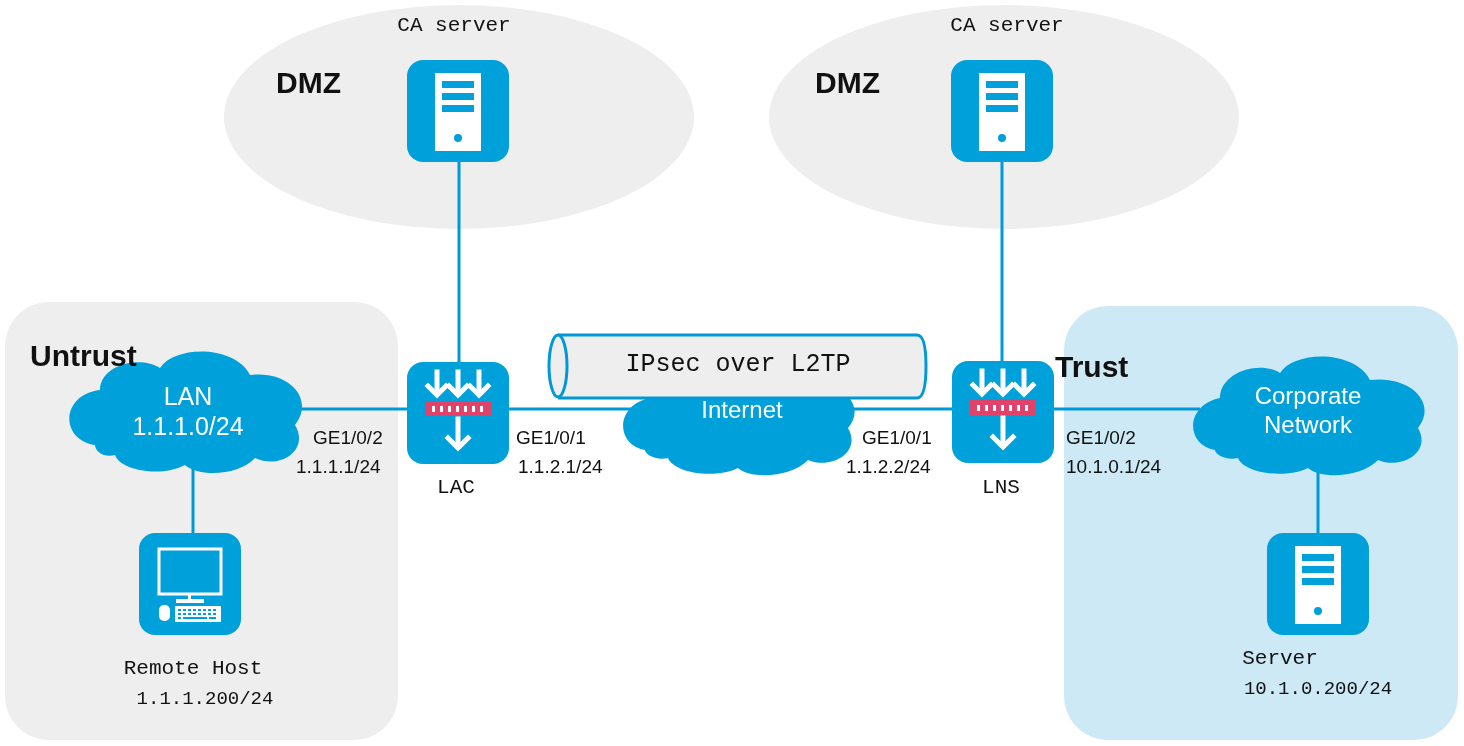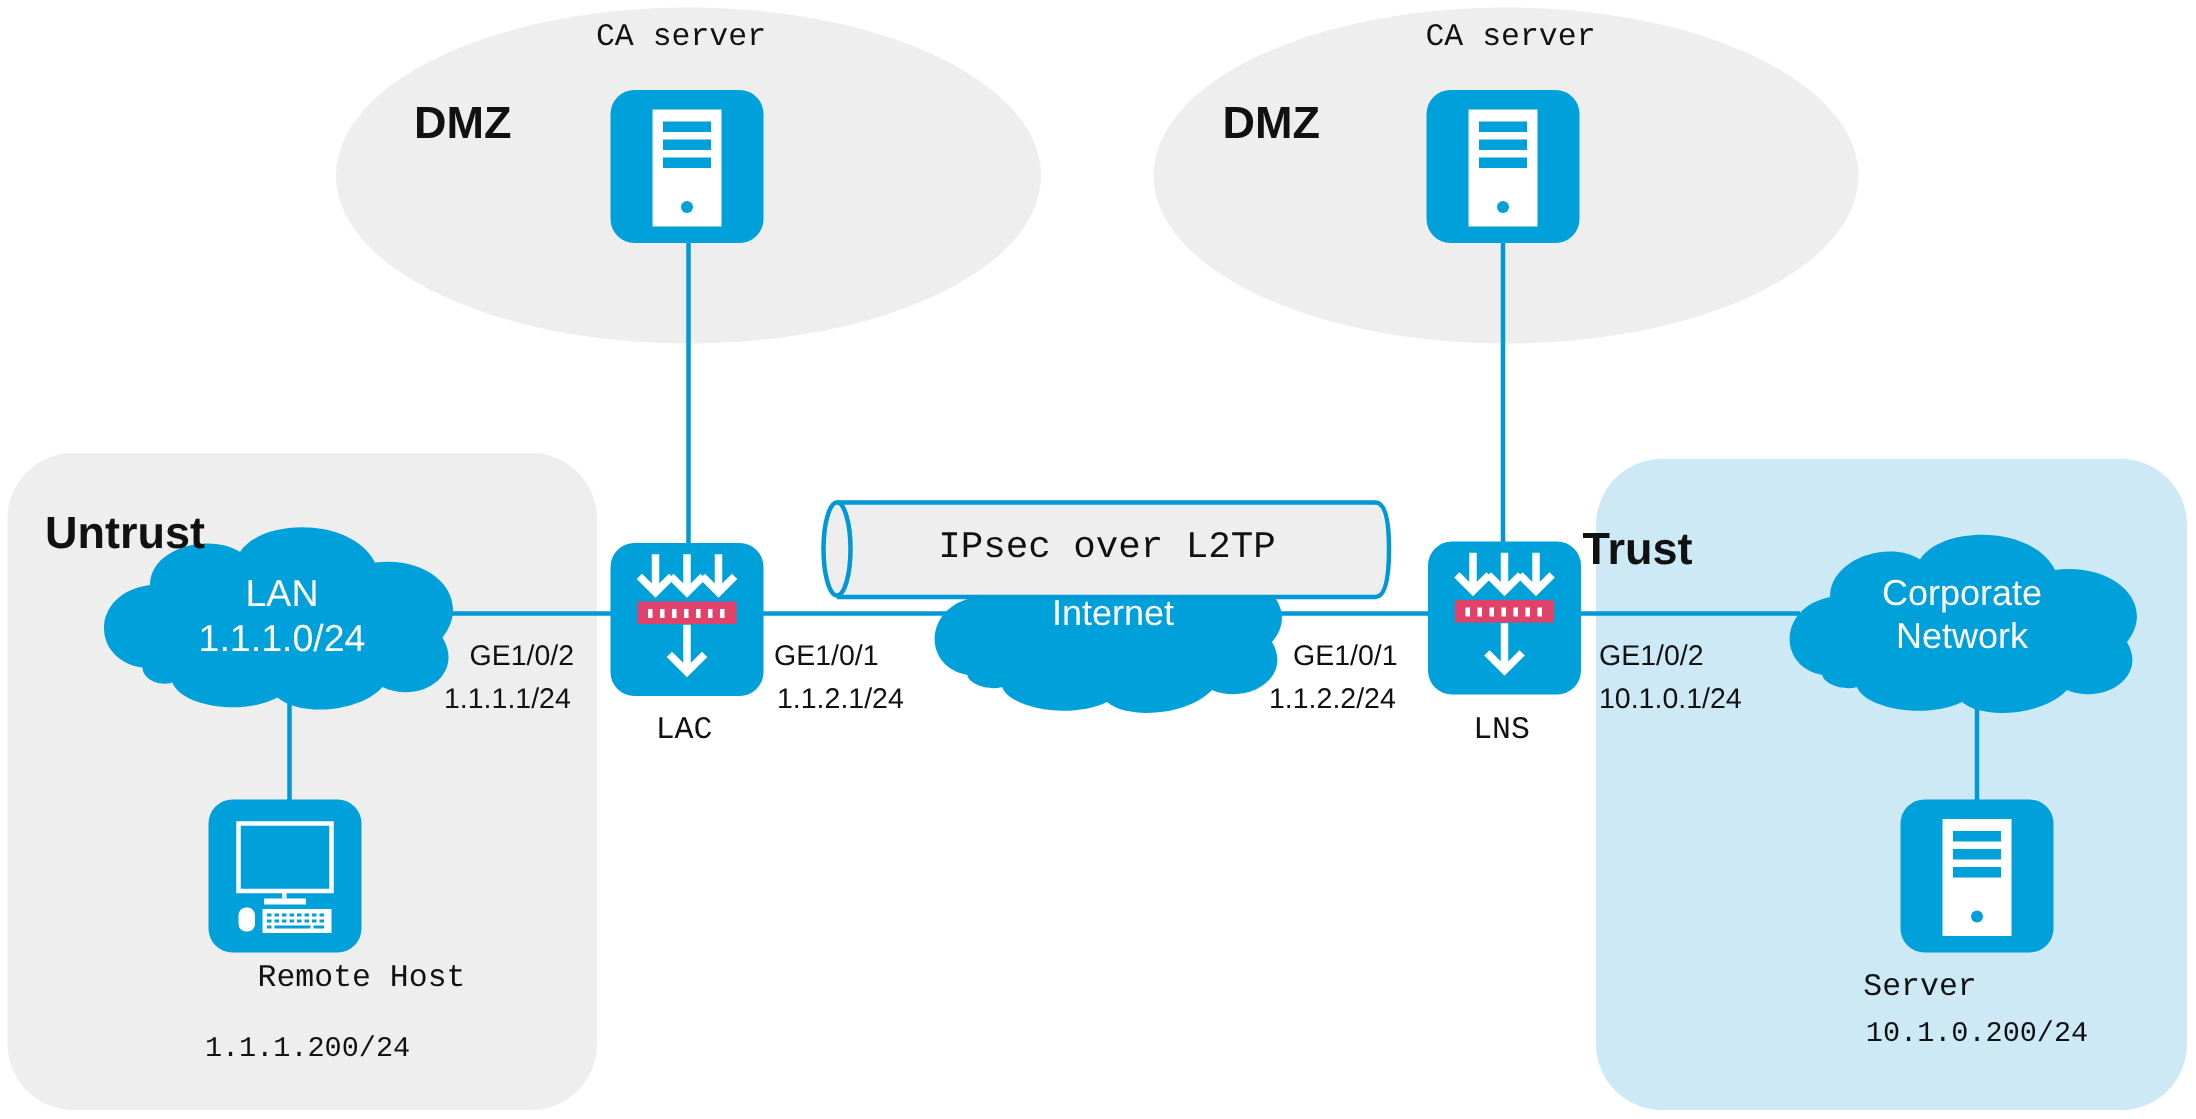--- a/index.html
+++ b/index.html
@@ -127,21 +127,21 @@
 
 <div class="txt zone-title" style="left:276px;top:68px;">DMZ</div>
 <div class="txt zone-title" style="left:815px;top:68px;">DMZ</div>
 <div class="txt zone-title" style="left:30px;top:326px;margin-top:15px;">Untrust</div>
 <div class="txt zone-title" style="left:1055px;top:326px;margin-top:26px;">Trust</div>
 
 <div class="txt lbl center" style="left:454px;top:15px;">CA server</div>
 <div class="txt lbl center" style="left:1007px;top:15px;">CA server</div>
 <div class="txt lbl center" style="left:456px;top:477px;">LAC</div>
 <div class="txt lbl center" style="left:1001px;top:477px;">LNS</div>
-<div class="txt lbl center" style="left:193px;top:642px;margin-left:48px;">Remote Host</div>
+<div class="txt lbl center" style="left:193px;top:658px;">Remote Host</div>
 <div class="txt ip center" style="left:193px;top:690px;margin-left:12px;">1.1.1.200/24</div>
 <div class="txt lbl center" style="left:1280px;top:648px;">Server</div>
 <div class="txt ip center" style="left:1318px;top:680px;">10.1.0.200/24</div>
 
 <div class="cloud-text" style="left:188px;top:411px;font-size:25px;">
   <div>LAN</div>
   <div>1.1.1.0/24</div>
 </div>
 <div class="cloud-text" style="left:742px;top:410px;font-size:24px;text-align:right;">
   <div>Internet</div>

